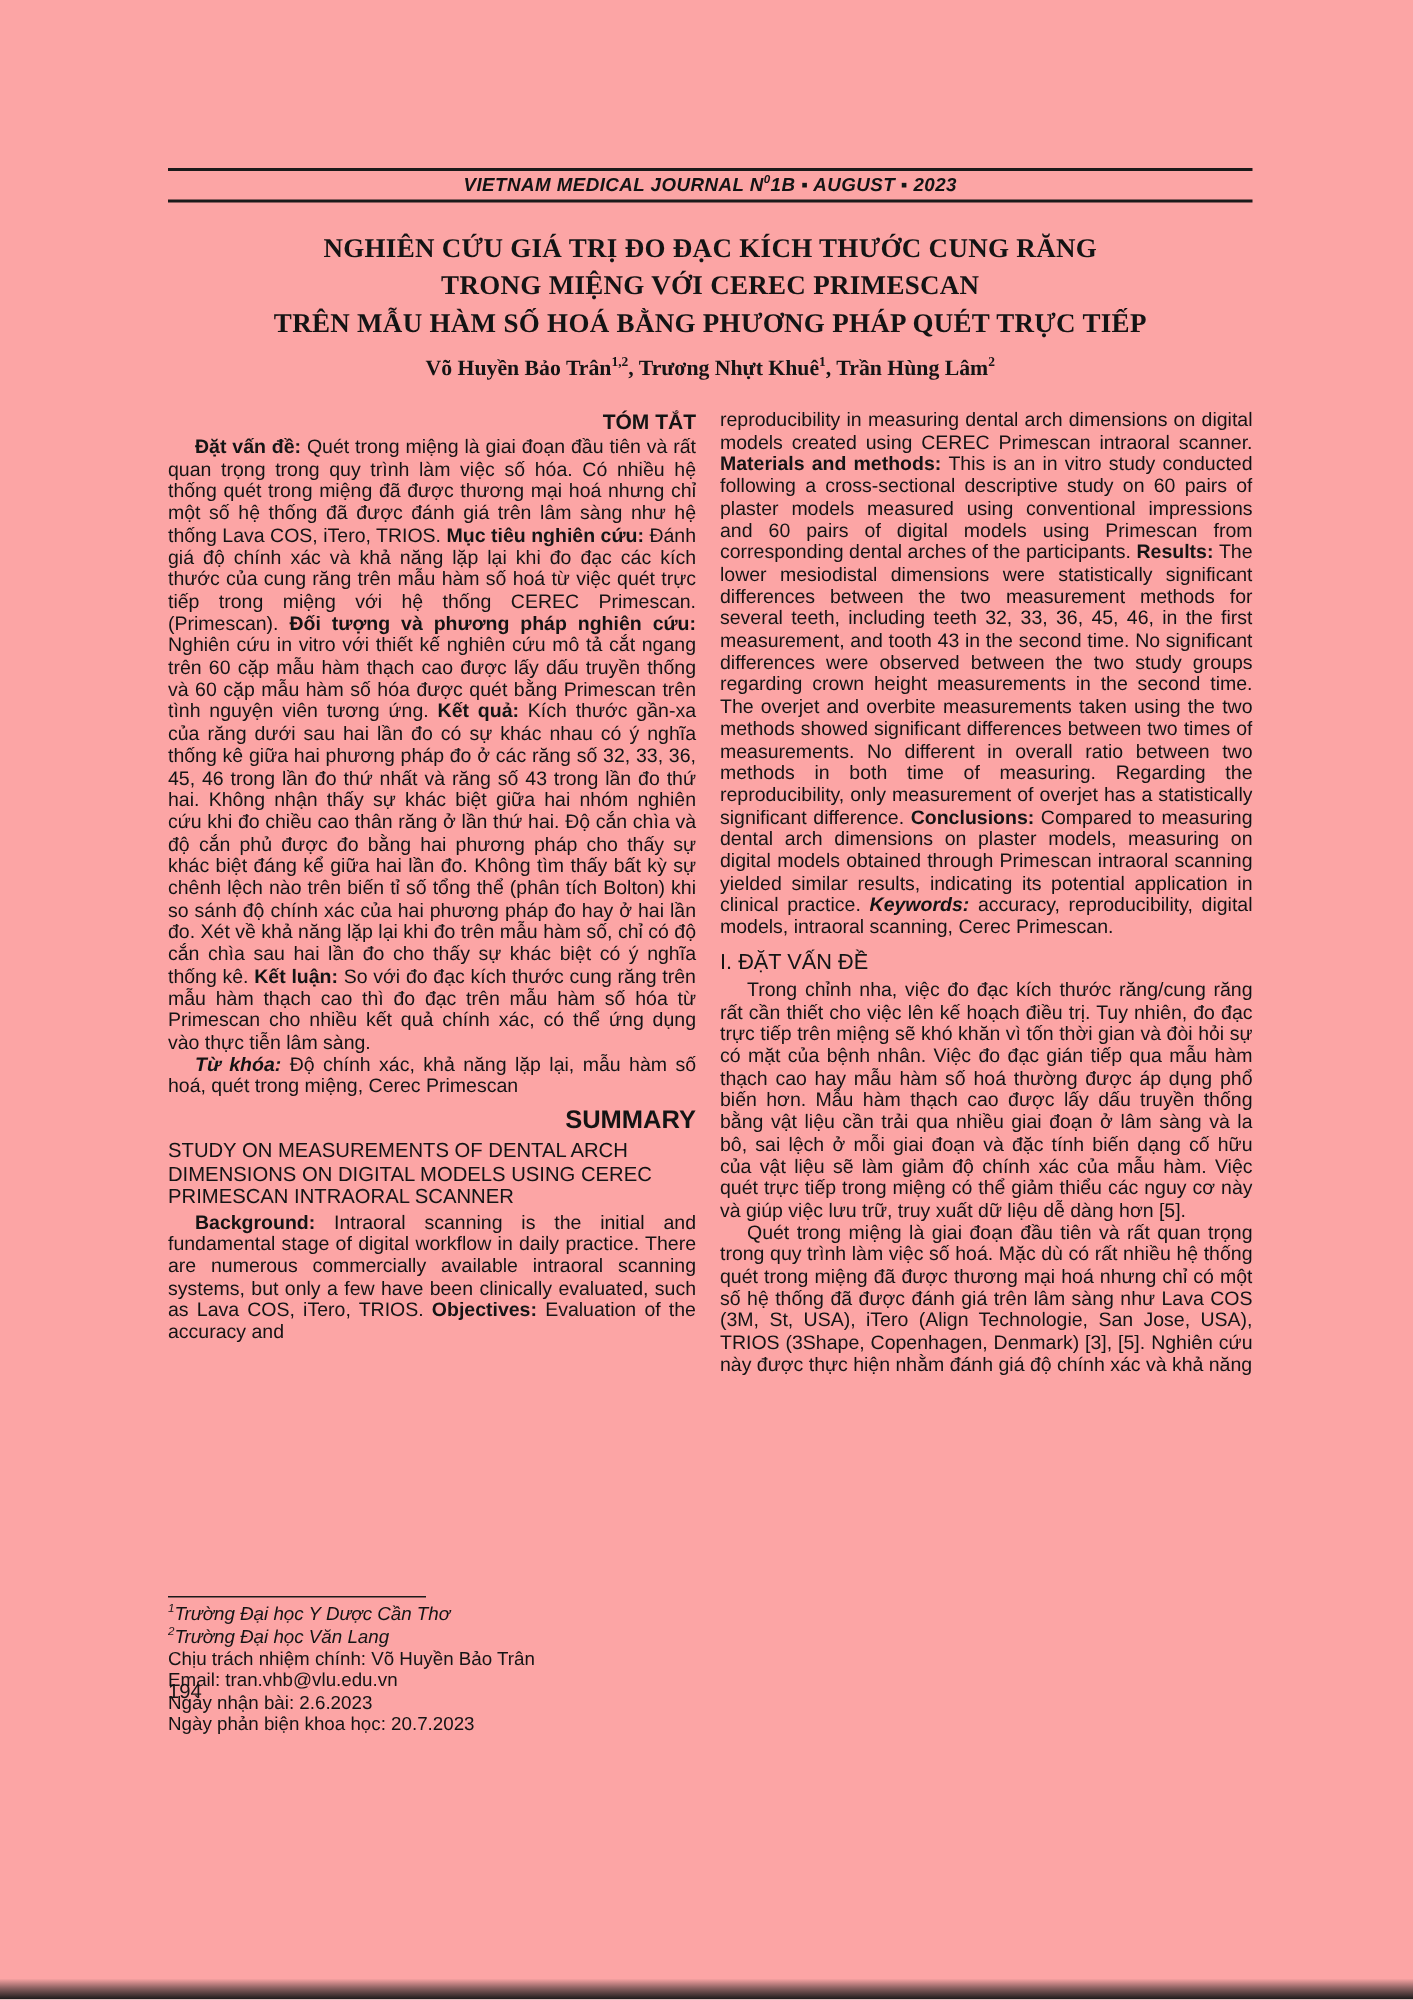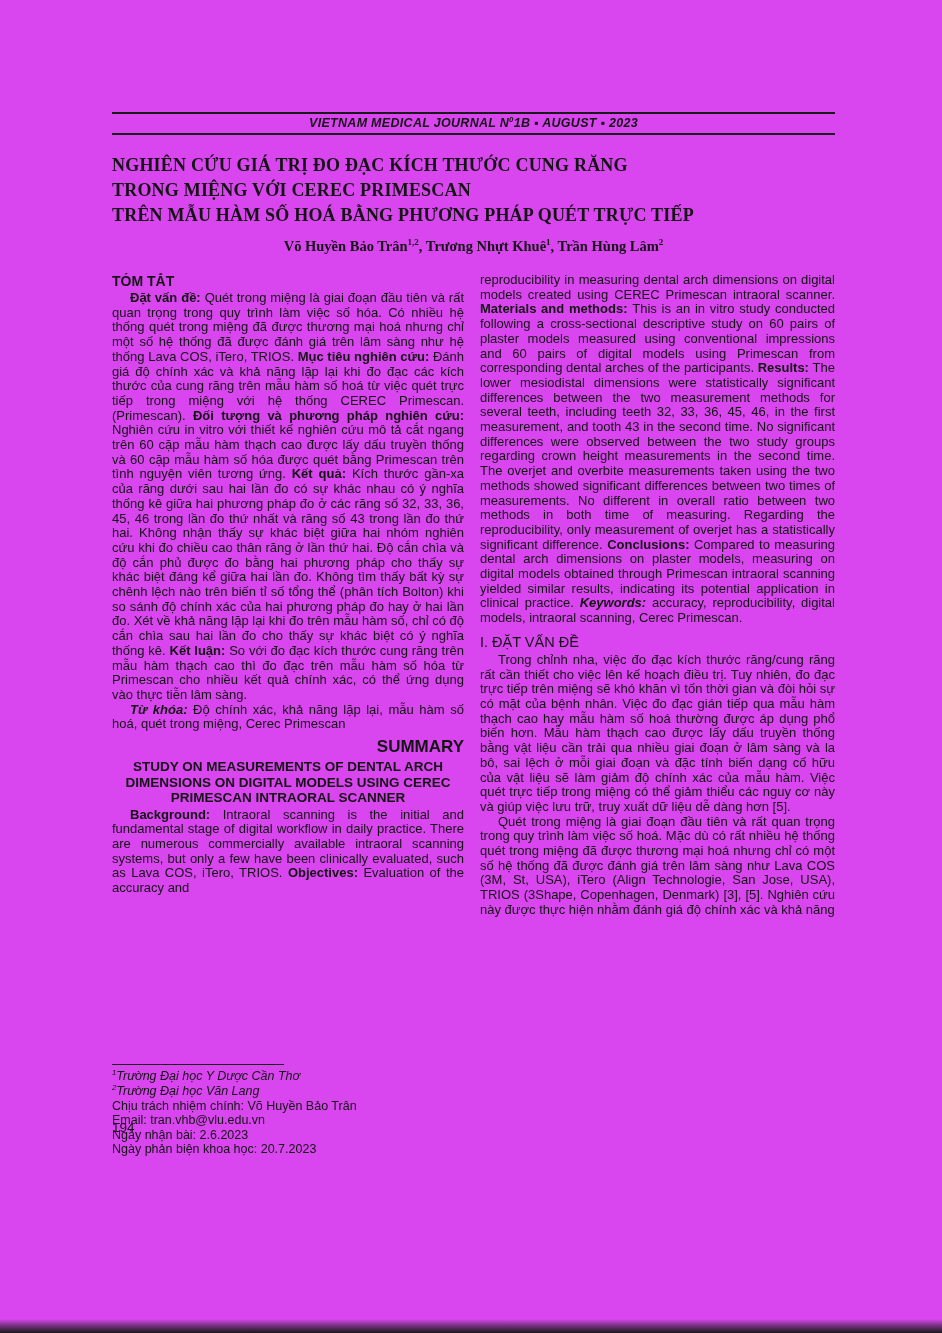--- a/index.html
+++ b/index.html
@@ -1,45 +1,45 @@
 <!DOCTYPE html>
 <html><head>
 <meta charset="utf-8">
 <style>
   * { margin:0; padding:0; box-sizing:border-box; }
   html,body { width:942px; background:#ffffff; }
   .page {
     position:relative; width:942px; height:1333px; overflow:hidden;
-    background:#d946ef; color:#141414;
+    background:#fca5a5; color:#141414;
     font-family:"Liberation Sans", sans-serif;
   }
   .running-header {
     margin:112px 107px 0 112px;
     border-top:2px solid #1a1a1a; border-bottom:2px solid #1a1a1a;
     text-align:center; padding:2px 0 3px;
     font-weight:bold; font-style:italic; font-size:12.5px; letter-spacing:.3px;
   }
   .article-title {
-    margin:18px 107px 0 112px; 
+    margin:18px 107px 0 112px; text-align:center;
     font-family:"Liberation Serif", serif; font-weight:bold;
     font-size:18px; line-height:25px; letter-spacing:.2px;
   }
   .authors {
     margin:10px 107px 0 112px; text-align:center;
     font-family:"Liberation Serif", serif; font-weight:bold; font-size:14.5px;
   }
   .columns {
     margin:18px 107px 0 112px; display:flex; gap:16px; height:884px; overflow:hidden;
   }
   .col-left { width:352px; display:flex; flex-direction:column; }
   .col-right { width:355px; }
-  .sec-heading { font-size:14px; font-weight:bold; margin:0 0 2px; }
+  .sec-heading { font-size:14px; font-weight:bold; margin:0 0 2px;text-align:right; }
   .intro-heading { font-size:14.5px; font-weight:normal; margin:8px 0 3px; }
   .summary-heading { font-size:17px; font-weight:bold; text-align:right; margin:5px 0 2px; }
-  .summary-subtitle { font-size:13.5px; font-weight:bold; text-align:center; line-height:15.5px; margin:0 0 2px; }
+  .summary-subtitle { font-size:13.5px; font-weight:normal; text-align:left; line-height:15.5px; margin:0 0 2px; }
   .body { font-size:13px; line-height:14.7px; text-align:justify; }
   .indent { text-indent:18px; }
   .b { font-weight:bold; }
   .i { font-style:italic; }
   sup { font-size:.62em; vertical-align:super; line-height:0; }
   .footnotes { margin-top:auto; font-size:12.5px; line-height:14.6px; }
   .fn-rule { width:172px; border-top:1.5px solid #1a1a1a; margin-bottom:4px; }
   .page-number { position:absolute; left:112px; top:1120px; font-size:13.5px; }
   .scan-edge {
     position:absolute; left:0; right:0; bottom:0; height:14px;

